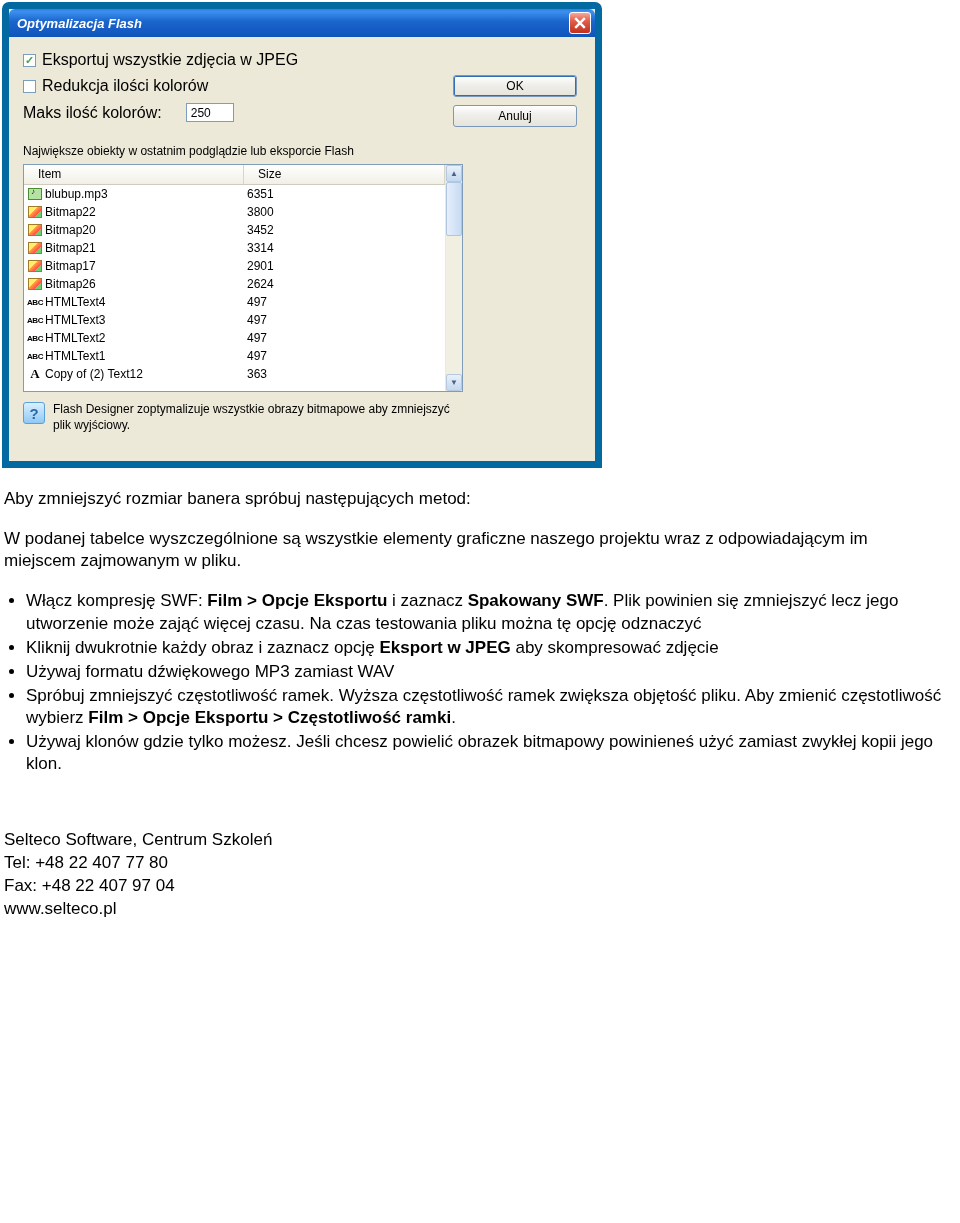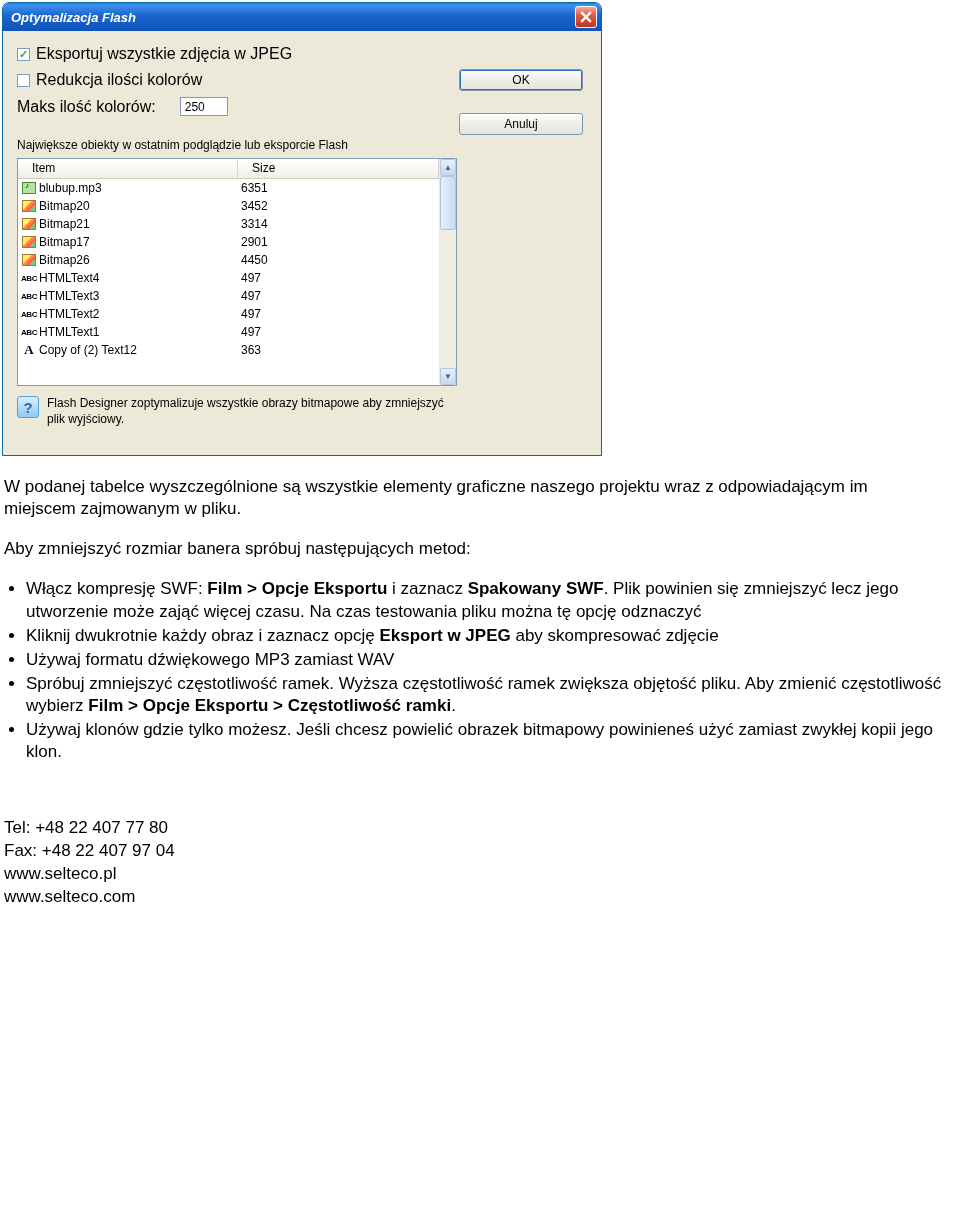--- a/index.html
+++ b/index.html
@@ -8,21 +8,21 @@
     padding: 0;
     font-family: Tahoma, Arial, sans-serif;
     font-size: 12px;
     background: #fff;
     width: 960px;
   }
   .dialog {
     position: relative;
     width: 600px;
     background: #ece9d8;
-    border: 1px solid #0369a1;
+    border: 7px solid #0369a1;
     border-radius: 7px 7px 0 0;
     margin: 2px 0 20px 2px;
     padding-bottom: 20px;
   }
   .titlebar {
     height: 28px;
     background: linear-gradient(to bottom, #2a7de1 0%, #3d90f0 8%, #1a65cc 45%, #0f54bb 100%);
     border-radius: 6px 6px 0 0;
     display: flex;
     align-items: center;
@@ -60,21 +60,21 @@
     width: 48px; height: 19px;
     border: 1px solid #7f9db9;
     background: #fff;
     font-size: 12px;
     padding: 0 4px;
     margin-left: 24px;
   }
   .buttons {
     position: absolute;
     right: 18px; top: 38px;
-    display: flex; flex-direction: column; gap: 22px;
+    display: flex; flex-direction: column; gap: 8px;
   }
   .btn {
     width: 124px; height: 22px;
     background: linear-gradient(to bottom, #fff 0%, #efeeea 45%, #e6e4da 100%);
     border: 1px solid #7a98b8;
     border-radius: 3px;
     font-size: 12px;
     text-align: center;
     line-height: 20px;
     cursor: pointer;
@@ -230,20 +230,27 @@
               <span class="icon">
                 <span class="ic-sound"></span>
               </span>
               <span class="name">blubup.mp3</span>
               <span class="size">6351</span>
             </div>
             <div class="list-row">
               <span class="icon">
                 <span class="ic-bmp"></span>
               </span>
+              <span class="name">Bitmap22</span>
+              <span class="size">3800</span>
+            </div>
+            <div class="list-row">
+              <span class="icon">
+                <span class="ic-bmp"></span>
+              </span>
               <span class="name">Bitmap20</span>
               <span class="size">3452</span>
             </div>
             <div class="list-row">
               <span class="icon">
                 <span class="ic-bmp"></span>
               </span>
               <span class="name">Bitmap21</span>
               <span class="size">3314</span>
             </div>
@@ -252,21 +259,21 @@
                 <span class="ic-bmp"></span>
               </span>
               <span class="name">Bitmap17</span>
               <span class="size">2901</span>
             </div>
             <div class="list-row">
               <span class="icon">
                 <span class="ic-bmp"></span>
               </span>
               <span class="name">Bitmap26</span>
-              <span class="size">4450</span>
+              <span class="size">2624</span>
             </div>
             <div class="list-row">
               <span class="icon">
                 <span class="ic-abc">ABC</span>
               </span>
               <span class="name">HTMLText4</span>
               <span class="size">497</span>
             </div>
             <div class="list-row">
               <span class="icon">
@@ -309,35 +316,35 @@
 
     <div class="hint">
       <div class="qicon">?</div>
       <div class="text">Flash Designer zoptymalizuje wszystkie obrazy bitmapowe aby zmniejszyć plik wyjściowy.</div>
     </div>
 
   </div>
 </div>
 
 <div class="article">
+  <p>Aby zmniejszyć rozmiar banera spróbuj następujących metod:</p>
   <p>W podanej tabelce wyszczególnione są wszystkie elementy graficzne naszego projektu wraz z odpowiadającym im miejscem zajmowanym w pliku.</p>
-  <p>Aby zmniejszyć rozmiar banera spróbuj następujących metod:</p>
   <ul>
     <li>
       <span>Włącz kompresję SWF: </span><b>Film &gt; Opcje Eksportu</b><span> i zaznacz </span><b>Spakowany SWF</b><span>. Plik powinien się zmniejszyć lecz jego utworzenie może zająć więcej czasu. Na czas testowania pliku można tę opcję odznaczyć</span>
     </li>
     <li>
       <span>Kliknij dwukrotnie każdy obraz i zaznacz opcję </span><b>Eksport w JPEG</b><span> aby skompresować zdjęcie</span>
     </li>
     <li>Używaj formatu dźwiękowego MP3 zamiast WAV</li>
     <li>
       <span>Spróbuj zmniejszyć częstotliwość ramek. Wyższa częstotliwość ramek zwiększa objętość pliku. Aby zmienić częstotliwość wybierz </span><b>Film &gt; Opcje Eksportu &gt; Częstotliwość ramki</b><span>.</span>
     </li>
     <li>Używaj klonów gdzie tylko możesz. Jeśli chcesz powielić obrazek bitmapowy powinieneś użyć zamiast zwykłej kopii jego klon.</li>
   </ul>
 </div>
 
 <div class="footer">
+  <div>Selteco Software, Centrum Szkoleń</div>
   <div>Tel: +48 22 407 77 80</div>
   <div>Fax: +48 22 407 97 04</div>
   <div>www.selteco.pl</div>
-  <div>www.selteco.com</div>
 </div>
 
 </body></html>

